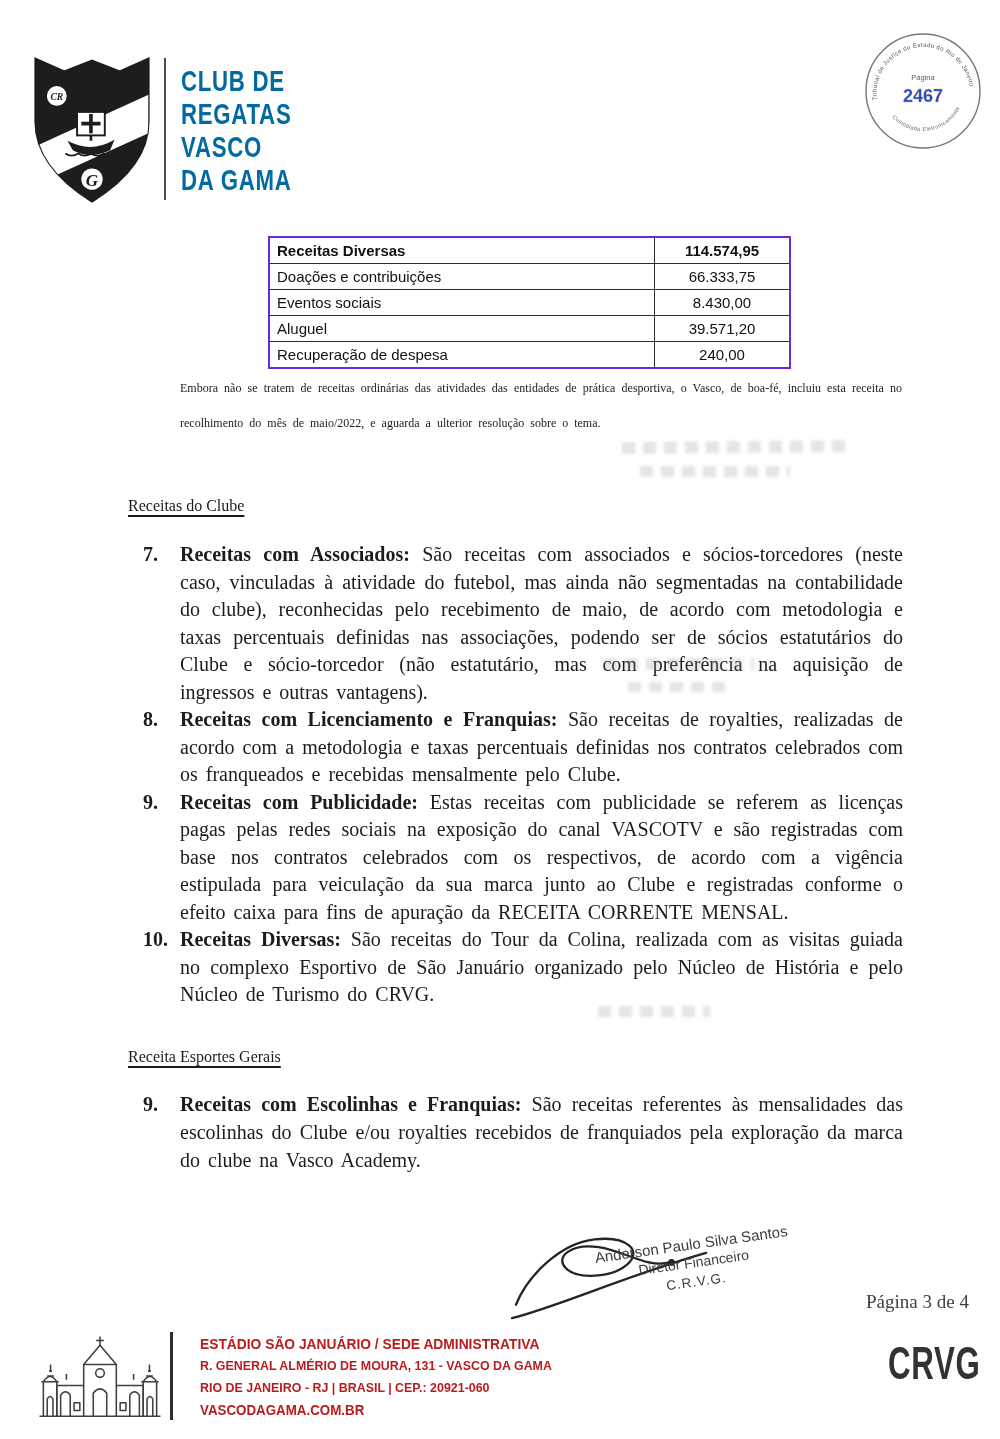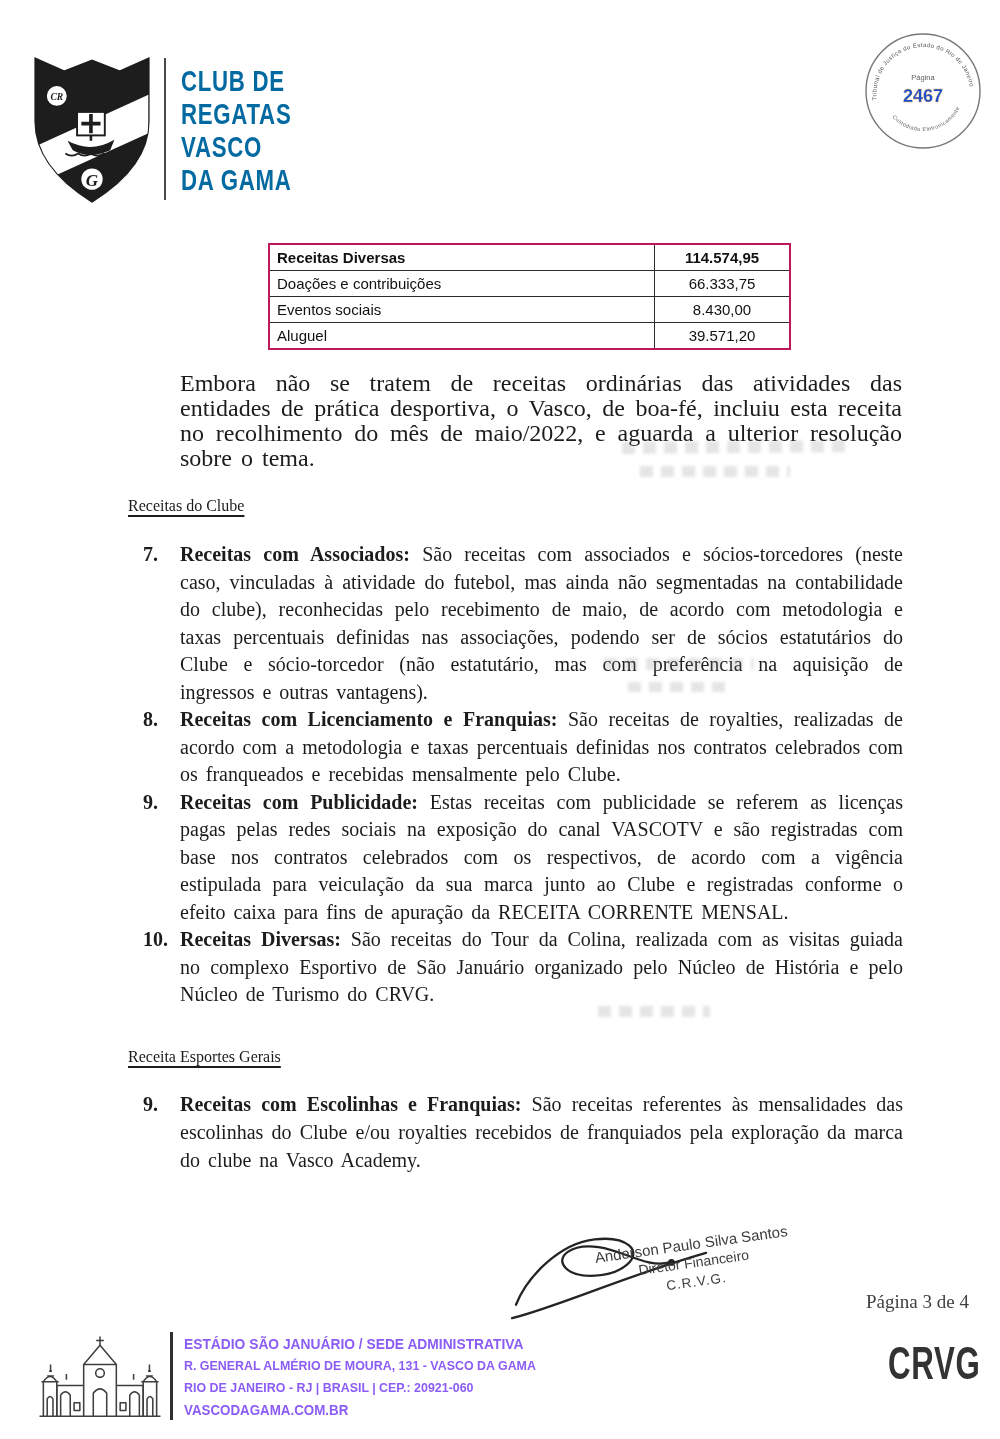--- a/index.html
+++ b/index.html
@@ -15,25 +15,25 @@
 
   
   .stamp{position:absolute;left:858px;top:26px;width:130px;height:132px;}
 
   
   .revtable{position:absolute;left:268px;top:236px;width:523px;border-collapse:collapse;
             font-family:"Liberation Sans",sans-serif;font-size:15px;color:#111;}
   .revtable td{border:1.6px solid #2b2b2b;padding:2px 7px;height:21px;}
   .revtable td.val{width:120px;text-align:center;}
   .revtable tr.hdr td{font-weight:bold;}
-  .revtable{border:2px solid #be185d;margin-top:7px;}
-
-  
-  .intro{position:absolute;left:180px;top:371px;width:722px;margin:0;font-size:24px;
-         line-height:25px;text-align:justify;word-spacing:3px;}
+  .revtable{border:2px solid #6d28d9;}
+
+  
+  .intro{position:absolute;left:180px;top:371px;width:722px;margin:0;font-size:12px;
+         line-height:35px;text-align:justify;word-spacing:3px;}
   .sec-heading{position:absolute;left:120px;margin:8px;font-size:16px;font-weight:normal;
                text-decoration:underline;text-decoration-thickness:2px;text-underline-offset:4px;}
   .h1{top:489px;} .h2{top:1040px;}
   .list{position:absolute;left:143px;width:760px;font-size:20px;word-spacing:3px;}
   .list1{top:541px;line-height:27.5px;}
   .list2{top:1090px;line-height:28px;}
   .item{position:relative;padding-left:37px;}
   .item .num{position:absolute;left:0;top:0;font-weight:bold;}
   .item p{margin:0;text-align:justify;}
   .item b{font-weight:bold;}
@@ -48,22 +48,22 @@
              transform-origin:left top;text-align:center;font-family:"Liberation Sans",sans-serif;
              color:#3d3d3d;line-height:19px;}
   .sig-name{font-size:15px;}
   .sig-role{font-size:14px;}
   .sig-org{font-size:13.5px;letter-spacing:1px;}
   .page-num{position:absolute;left:866px;top:1291px;font-size:19px;color:#404040;}
 
   
   .stadium{position:absolute;left:36px;top:1326px;}
   .footer-rule{position:absolute;left:170px;top:1332px;width:3px;height:88px;background:#2f2f2f;}
-  .footer-text{position:absolute;left:184px;top:1333px;font-family:"Liberation Sans",sans-serif;
-               font-weight:bold;color:#8b5cf6;line-height:22px;white-space:nowrap;}
+  .footer-text{position:absolute;left:200px;top:1333px;font-family:"Liberation Sans",sans-serif;
+               font-weight:bold;color:#b91c1c;line-height:22px;white-space:nowrap;}
   .ft0{font-size:15px;} .ft1{font-size:13.5px;} .ft2{font-size:13.5px;} .ft3{font-size:14.5px;}
   .footer-text div{transform:scaleX(.92);transform-origin:left center;}
   .crvg-mark{position:absolute;left:888px;top:1336px;font-family:"Liberation Sans",sans-serif;
              font-weight:bold;font-size:46px;color:#333;transform:scaleX(.68);
              transform-origin:left top;letter-spacing:1px;}
 </style>
 </head>
 <body>
 
 <div class="page">
@@ -128,20 +128,24 @@
       <td class="val">66.333,75</td>
     </tr>
     <tr>
       <td>Eventos sociais</td>
       <td class="val">8.430,00</td>
     </tr>
     <tr>
       <td>Aluguel</td>
       <td class="val">39.571,20</td>
     </tr>
+    <tr>
+      <td>Recuperação de despesa</td>
+      <td class="val">240,00</td>
+    </tr>
   </tbody>
     </table>
 
   <p class="intro">Embora não se tratem de receitas ordinárias das atividades das entidades de prática desportiva, o Vasco, de boa-fé, incluiu esta receita no recolhimento do mês de maio/2022, e aguarda a ulterior resolução sobre o tema.</p>
 
   <h3 class="sec-heading h1">Receitas do Clube</h3>
 
   <div class="list list1">
     <div class="item">
       <span class="num">7.</span>

